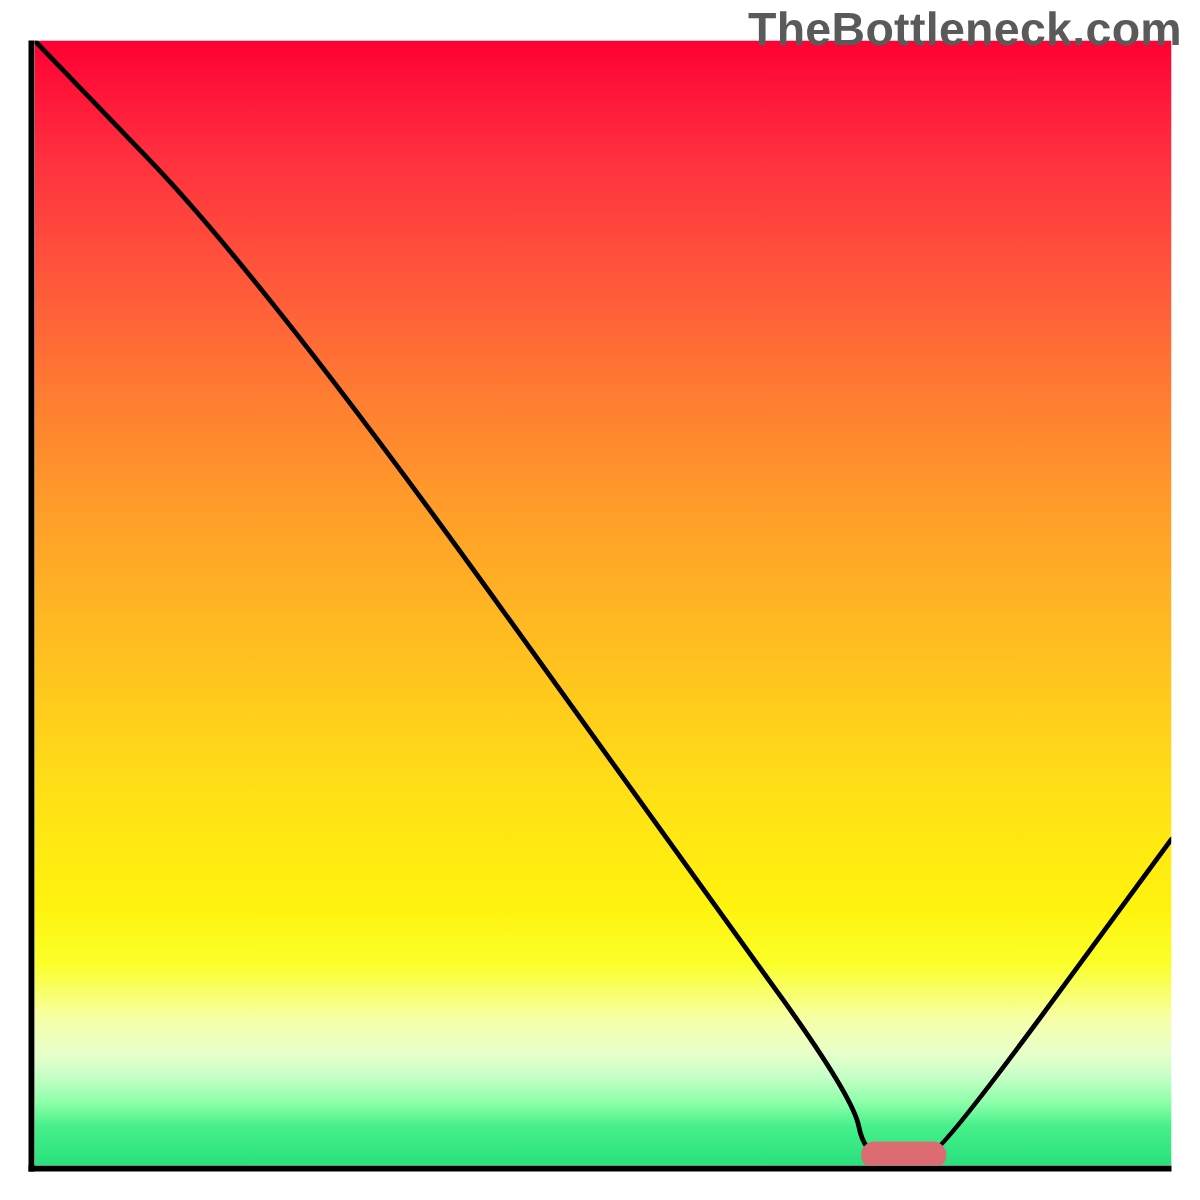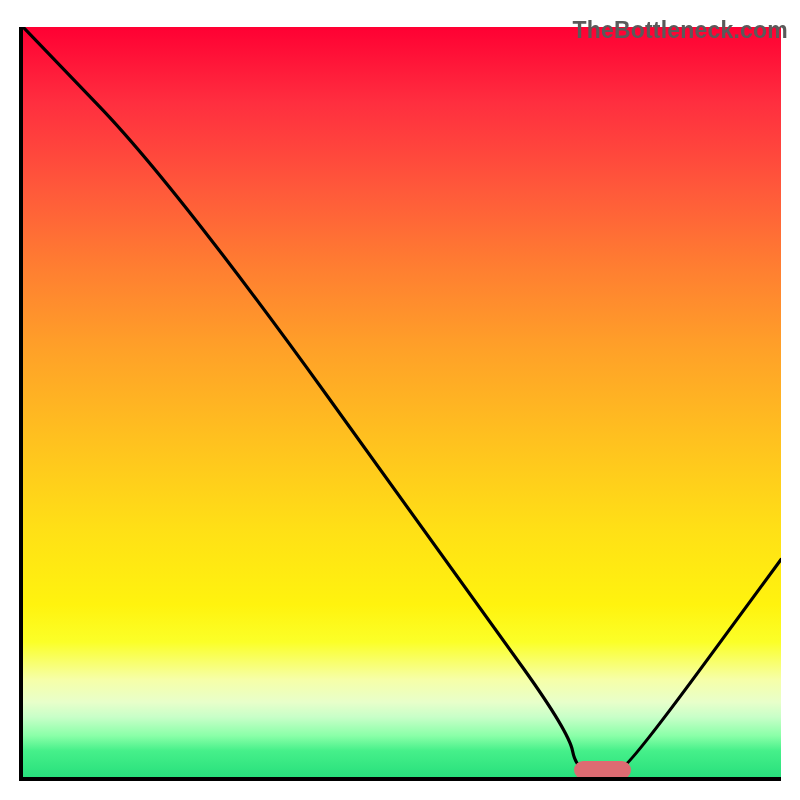--- a/index.html
+++ b/index.html
@@ -13,27 +13,26 @@
   }
   .wrap {
     position: relative;
     width: 800px;
     height: 800px;
   }
   .watermark {
     position: absolute;
     top: 2px;
     right: 12px;
-    font-size: 23px;
+    font-size: 31px;
     font-weight: 600;
     color: #5a5a5a;
     letter-spacing: 0.2px;
     z-index: 3;
     user-select: none;
-    margin-top: 15px;
   }
   .plot {
     position: absolute;
     left: 19px;
     top: 27px;
     width: 762px;
     height: 754px;
     border-left: 4px solid #000;
     border-bottom: 4px solid #000;
     box-sizing: border-box;

